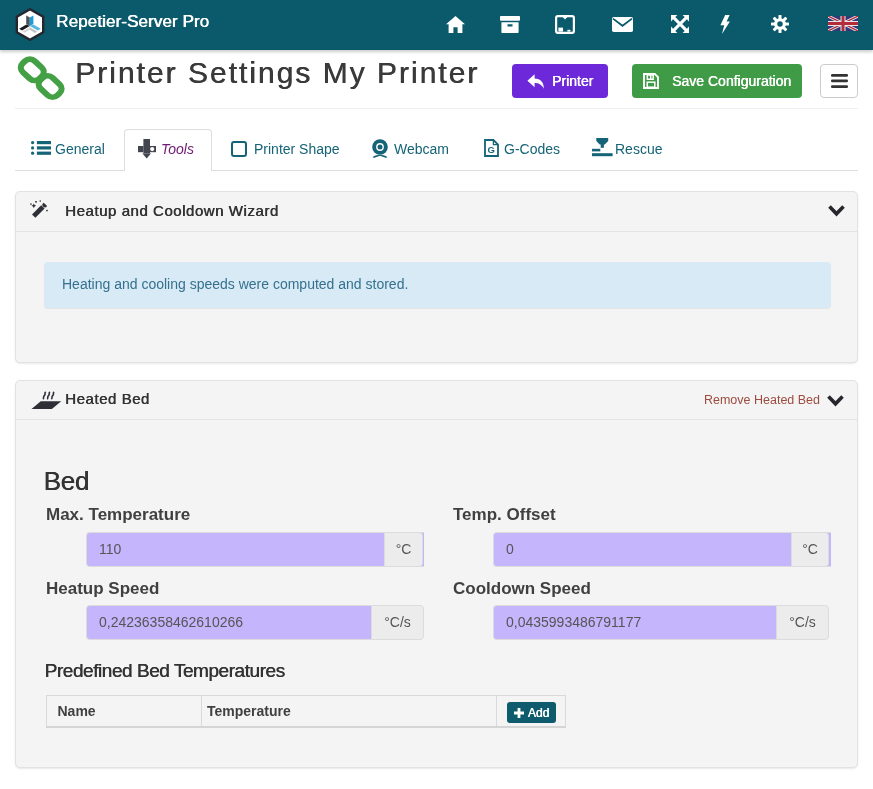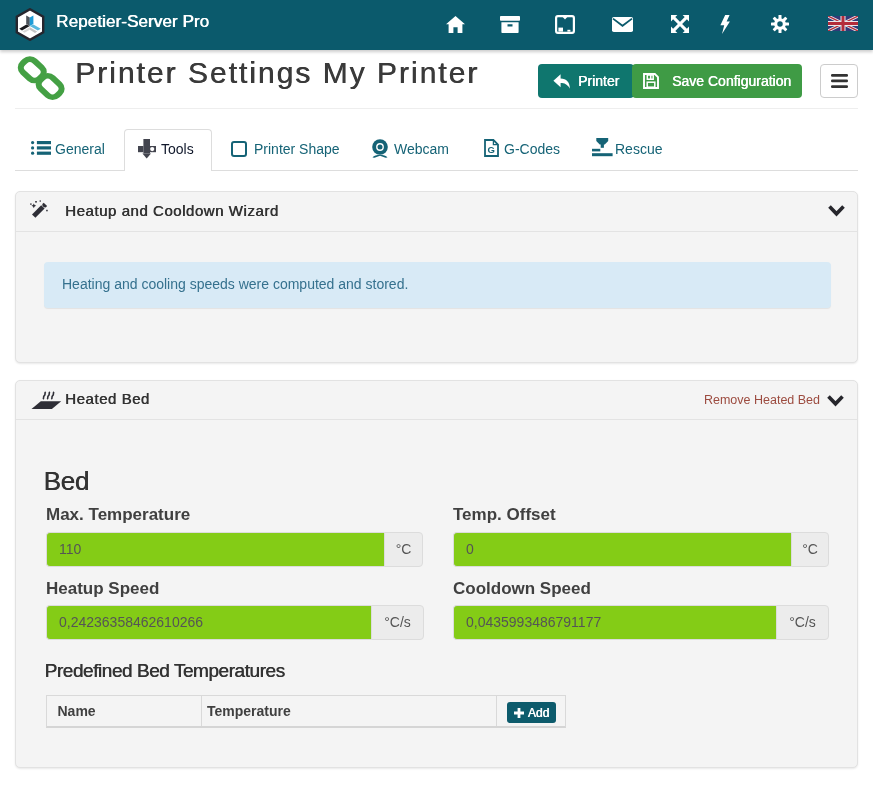--- a/index.html
+++ b/index.html
@@ -9,21 +9,21 @@
 .brand { position:absolute; left:56px; top:-3px; height:50px; line-height:50px; color:#fff; font-size:17px; font-weight:normal; letter-spacing:0.1px; text-shadow:0.6px 0 0 #fff; }
 h1.title { position:absolute; left:75px; top:51.5px; font-size:30px; font-weight:normal; color:#3a3a3a; line-height:42px; letter-spacing:2px; text-shadow:0.6px 0 0 #3a3a3a; }
 .btn { position:absolute; border-radius:4px; color:#fff; font-size:14px; font-weight:normal; text-shadow:0.5px 0 0 #fff; display:flex; align-items:center; justify-content:center; }
 .hdr-divider { position:absolute; left:15px; width:843px; height:1px; background:#eeeeee; }
 .tabtxt { position:absolute; font-size:14px; color:#156376; line-height:20px; }
 .panel { position:absolute; left:15px; width:843px; background:#f4f4f4; border:1px solid #e2e2e2; border-radius:5px; box-shadow:0 1px 2px rgba(0,0,0,0.09); }
 .panel-hdr-line { position:absolute; left:0; width:100%; height:1px; background:#e3e3e3; }
 .ptitle { position:absolute; left:49px; font-size:15px; font-weight:normal; color:#333; text-shadow:0.5px 0 0 #333; letter-spacing:0.55px; }
 .alert { position:absolute; background:#d8eaf6; border-radius:4px; box-shadow:0 1px 1px rgba(0,0,0,0.07); }
 .lbl { position:absolute; font-size:17px; font-weight:bold; color:#404040; line-height:18px; }
-.inp { position:absolute; height:35px; background:#84cc16; border:1px solid #dcdcdc; border-right:none; border-radius:4px 0 0 4px; font-size:14px; color:#555; line-height:33px; padding-left:12px; }
+.inp { position:absolute; height:35px; background:#c4b5fd; border:1px solid #dcdcdc; border-right:none; border-radius:4px 0 0 4px; font-size:14px; color:#555; line-height:33px; padding-left:12px;margin-left:40px; }
 .addon { position:absolute; height:35px; background:#ececec; border:1px solid #dcdcdc; border-radius:0 4px 4px 0; font-size:14px; color:#555; line-height:33px; text-align:center; }
 .h3x { position:absolute; font-weight:normal; color:#333; text-shadow:0.5px 0 0 #333; }
 </style>
 </head>
 <body>
 <div id="navbar"></div>
 
 <svg class="abs" style="left:15px; top:8px;" width="30" height="33" viewBox="0 0 30 33">
   <polygon points="15,1.2 28.2,8.8 28.2,24.2 15,31.8 1.8,24.2 1.8,8.8" fill="#ffffff" stroke="#26262e" stroke-width="2.4"></polygon>
   <polygon points="11.2,7.5 14.8,9.5 14.8,18 11.2,16 " fill="#4d535b"></polygon>
@@ -89,21 +89,21 @@
 
 <svg class="abs" style="left:14px; top:55px;" width="54" height="46" viewBox="0 0 47 43" preserveAspectRatio="none">
   <g transform="rotate(45 23.5 21.5)" fill="none" stroke="#44a044" stroke-width="5.4">
     <rect x="2.5" y="14.2" width="20.5" height="14.6" rx="6"></rect>
     <rect x="24.5" y="14.2" width="20.5" height="14.6" rx="6"></rect>
   </g>
 </svg>
 <h1 class="title">Printer Settings My Printer</h1>
 <div class="hdr-divider" style="top:108px;"></div>
 
-<div class="btn" id="btn-printer" style="left:538px; top:64px; width:96px; height:34px; background:#0f766e;">
+<div class="btn" id="btn-printer" style="left:512px; top:64px; width:96px; height:34px; background:#6d28d9;">
   <svg width="17" height="15" viewBox="0 0 17 15" style="margin-right:8px;" fill="#fff">
     <path d="M7.6 0.3 V4.4 C13.6 4.6 16.6 7.8 17 14.7 C14.3 10.2 11.5 9.1 7.6 9.05 V13.3 L0.4 6.8 Z"></path>
   </svg>
     <span>Printer</span>
 </div>
 <div class="btn" id="btn-save" style="left:632px; top:64px; width:170px; height:34px; background:#3f9b45;">
   <svg width="16" height="16" viewBox="0 0 16 16" style="margin-right:13px;">
     <path d="M1 1 H11.8 L15 4.2 V15 H1 Z" fill="none" stroke="#fff" stroke-width="1.9"></path>
     <path d="M4.3 1.9 H10.2 V6.2 H4.3 Z M7.7 2.6 V5.4" fill="none" stroke="#fff" stroke-width="1.5"></path>
     <rect x="4.2" y="9.2" width="7.6" height="5" fill="none" stroke="#fff" stroke-width="1.5"></rect>
@@ -114,21 +114,21 @@
   <svg width="17" height="14" viewBox="0 0 17 14" fill="#333">
     <rect x="0" y="0" width="17" height="2.7" rx="1.2"></rect>
     <rect x="0" y="5.6" width="17" height="2.7" rx="1.2"></rect>
     <rect x="0" y="11.2" width="17" height="2.7" rx="1.2"></rect>
   </svg>
 </div>
 
 <div class="abs" style="left:15px; top:170px; width:843px; height:1px; background:#ddd;"></div>
 <div class="abs" id="tab-active" style="left:124px; top:129px; width:88px; height:42px; background:#fff; border:1px solid #ddd; border-bottom:none; border-radius:4px 4px 0 0;"></div>
 <div class="tabtxt" style="left:55px; top:138.5px;">General</div>
-<div class="tabtxt" style="left:161px; top:138.5px; color:#0f172a;">Tools</div>
+<div class="tabtxt" style="left:161px; top:138.5px; color:#701a75;font-style:italic;">Tools</div>
 <div class="tabtxt" style="left:254px; top:138.5px;">Printer Shape</div>
 <div class="tabtxt" style="left:394px; top:138.5px;">Webcam</div>
 <div class="tabtxt" style="left:504px; top:138.5px;">G-Codes</div>
 <div class="tabtxt" style="left:615px; top:138.5px;">Rescue</div>
 
 <svg class="abs" style="left:31px; top:140.5px;" width="20" height="15" viewBox="0 0 20 15" fill="#156376">
   <circle cx="1.6" cy="1.6" r="1.6"></circle>
     <rect x="5.9" y="0" width="14.1" height="3.2"></rect>
   <circle cx="1.6" cy="6.9" r="1.6"></circle>
     <rect x="5.9" y="5.3" width="14.1" height="3.2"></rect>

